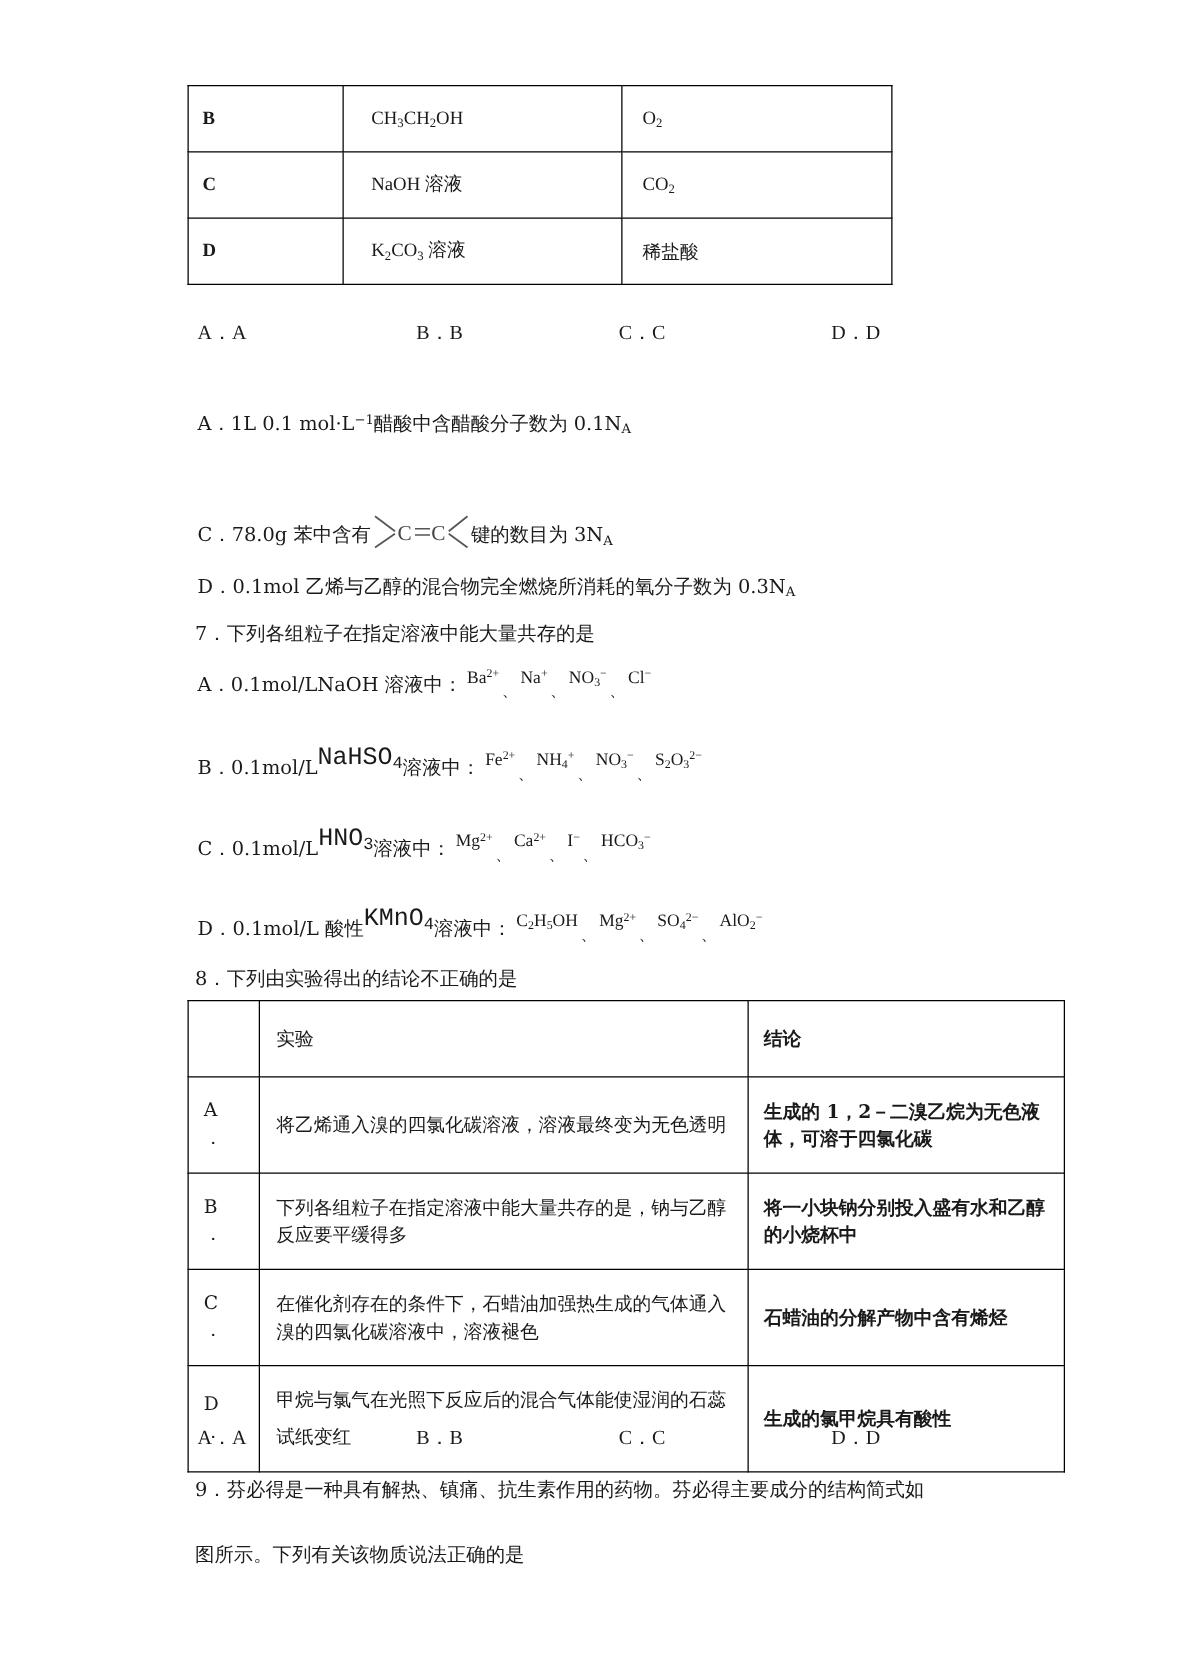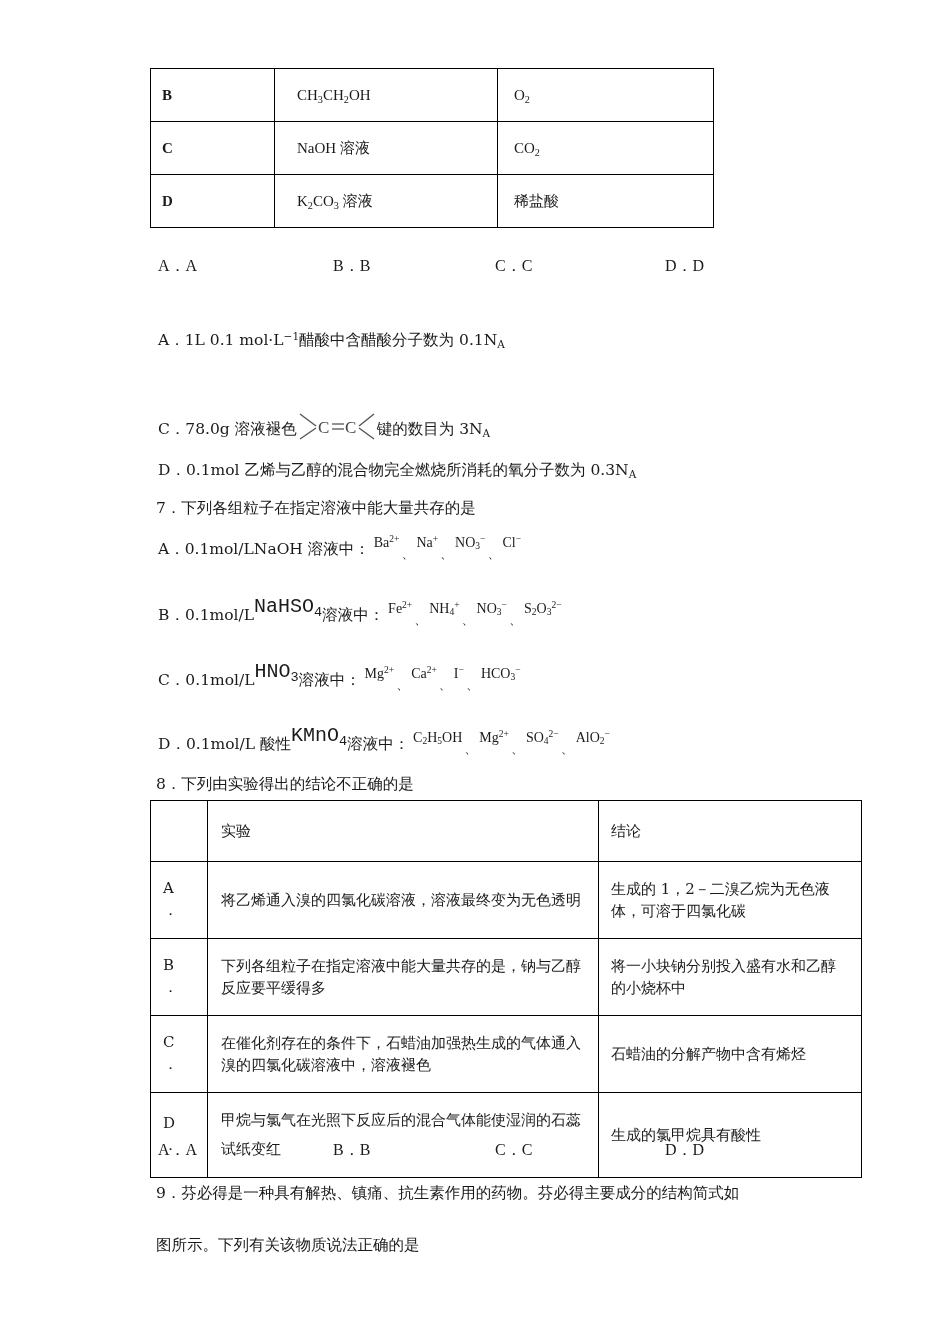--- a/index.html
+++ b/index.html
@@ -61,21 +61,22 @@
     padding: 8px 0 8px 12px;
     font-size: 15px;
     line-height: 1.45;
   }
   #table-experiments td.c-exp {
     width: 367px;
     padding: 8px 10px 8px 13px;
   }
   #table-experiments td.c-con {
     width: 236px;
-    padding: 8px 14px 8px 12px;
+    padding: 8px 4px 8px 12px;
+    font-weight: bold;
   }
   #table-experiments td.head {
     height: 44px;
     vertical-align: middle;
   }
   #table-experiments tr.body-row td {
     height: 60px;
     vertical-align: middle;
   }
   #table-experiments tr.tall-row td {
@@ -189,21 +190,21 @@
     <span class="opt o3">D．D</span>
   </div>
 
 
   <div class="line optline" style="left:158px; top:328px;">
     <span class="cjk">A．1L 0.1 mol·L<sup>−1</sup>醋酸中含醋酸分子数为 0.1N<sub>A</sub></span>
   </div>
 
 
   <div class="line optline" style="left:158px; top:417px;">
-    <span class="cjk">C．78.0g 溶液褪色</span><span class="cc-struct"><svg width="78" height="44" viewBox="0 0 78 44" xmlns="http://www.w3.org/2000/svg">
+    <span class="cjk">C．78.0g 苯中含有</span><span class="cc-struct"><svg width="78" height="44" viewBox="0 0 78 44" xmlns="http://www.w3.org/2000/svg">
           <line x1="2" y1="8" x2="18" y2="20" stroke="#555" stroke-width="1.4"></line>
           <line x1="2" y1="33" x2="18" y2="22" stroke="#555" stroke-width="1.4"></line>
           <text x="20" y="27" font-family="Liberation Serif, serif" font-size="17" fill="#444">C</text>
           <line x1="34" y1="18" x2="46" y2="18" stroke="#555" stroke-width="1.3"></line>
           <line x1="34" y1="23" x2="46" y2="23" stroke="#555" stroke-width="1.3"></line>
           <text x="47" y="27" font-family="Liberation Serif, serif" font-size="17" fill="#444">C</text>
           <line x1="61" y1="20" x2="76" y2="8" stroke="#555" stroke-width="1.4"></line>
           <line x1="61" y1="22" x2="76" y2="33" stroke="#555" stroke-width="1.4"></line>
         </svg></span><span class="cjk">键的数目为 3N<sub>A</sub></span>
   </div>

